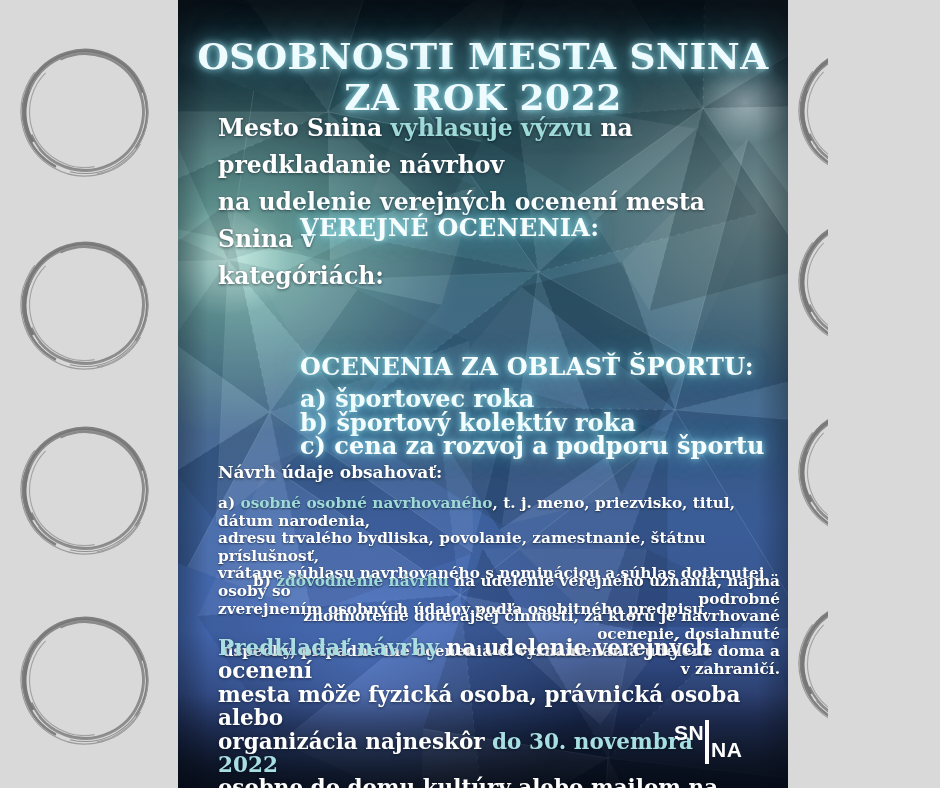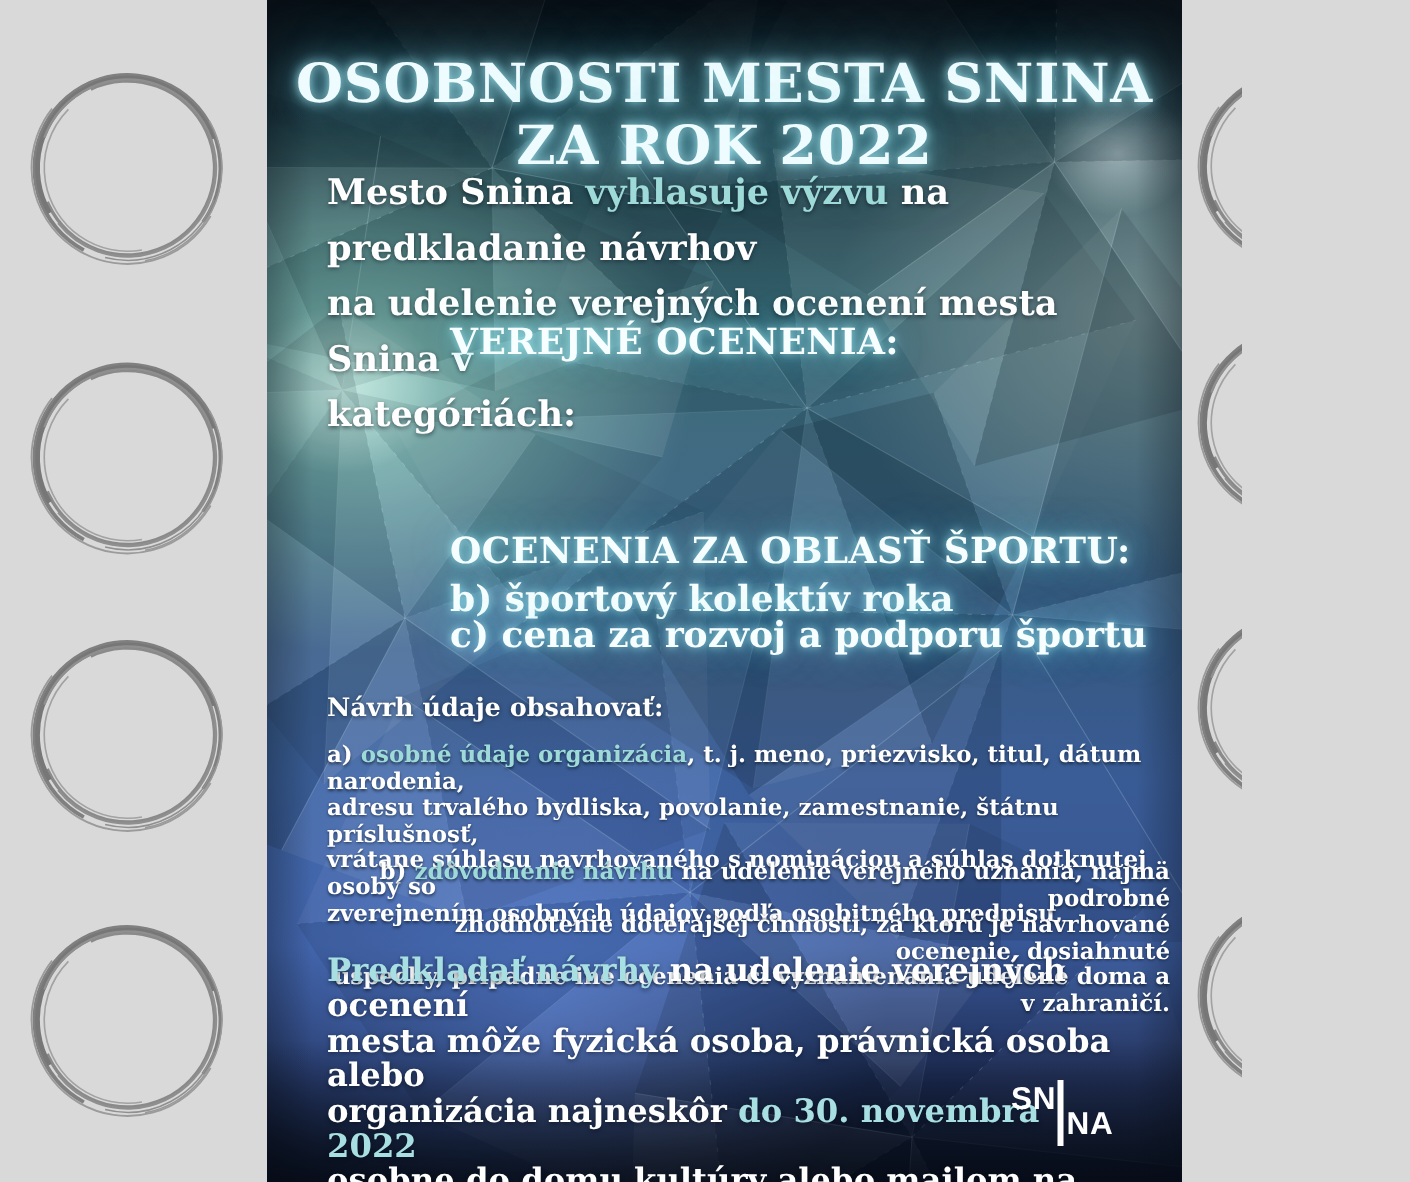--- a/index.html
+++ b/index.html
@@ -246,28 +246,29 @@
 na udelenie verejných ocenení mesta Snina v
 kategóriách:</span></p>
 
       <div class="section sec1">
         <h2>VEREJNÉ OCENENIA:</h2>
       </div>
 
       <div class="section sec2">
         <h2>OCENENIA ZA OBLASŤ ŠPORTU:</h2>
         <div class="items">
+          <div class="item">a) športovec roka</div>
           <div class="item">b) športový kolektív roka</div>
           <div class="item">c) cena za rozvoj a podporu športu</div>
         </div>
       </div>
 
       <p class="req-heading">Návrh údaje obsahovať:</p>
 
-      <p class="small para-a"><span>a) </span><span class="hl">osobné údaje organizácia</span><span>, t. j. meno, priezvisko, titul, dátum narodenia,
+      <p class="small para-a"><span>a) </span><span class="hl">osobné osobné navrhovaného</span><span>, t. j. meno, priezvisko, titul, dátum narodenia,
 adresu trvalého bydliska, povolanie, zamestnanie, štátnu príslušnosť,
 vrátane súhlasu navrhovaného s nomináciou a súhlas dotknutej osoby so
 zverejnením osobných údajov podľa osobitného predpisu,</span></p>
 
       <p class="small para-b"><span>b) </span><span class="hl">zdôvodnenie návrhu</span><span> na udelenie verejného uznania, najmä podrobné
 zhodnotenie doterajšej činnosti, za ktorú je navrhované ocenenie, dosiahnuté
 úspechy, prípadne iné ocenenia či vyznamenania udelené doma a v zahraničí.</span></p>
 
       <p class="submission"><span class="hl2">Predkladať návrhy</span><span> na udelenie verejných ocenení
 mesta môže fyzická osoba, právnická osoba alebo

